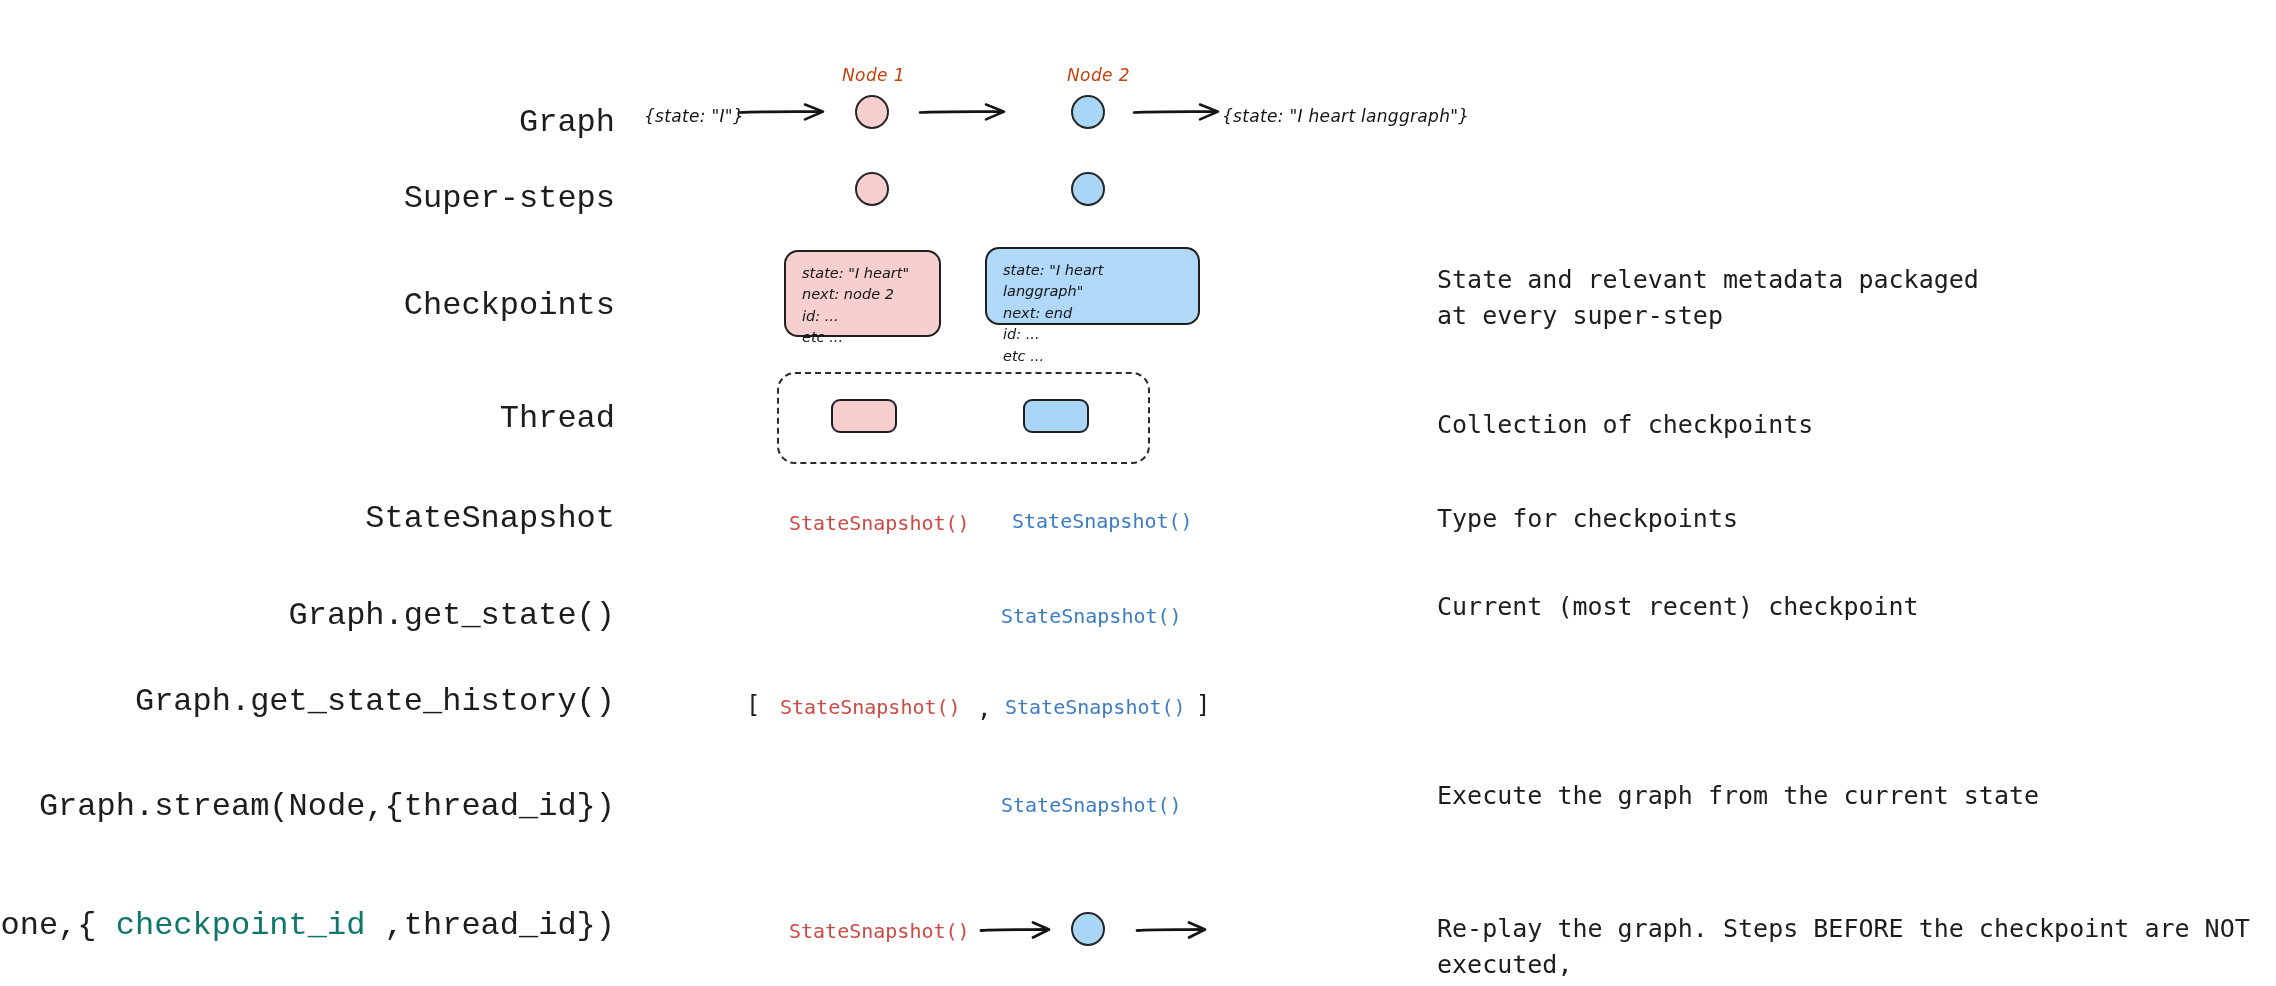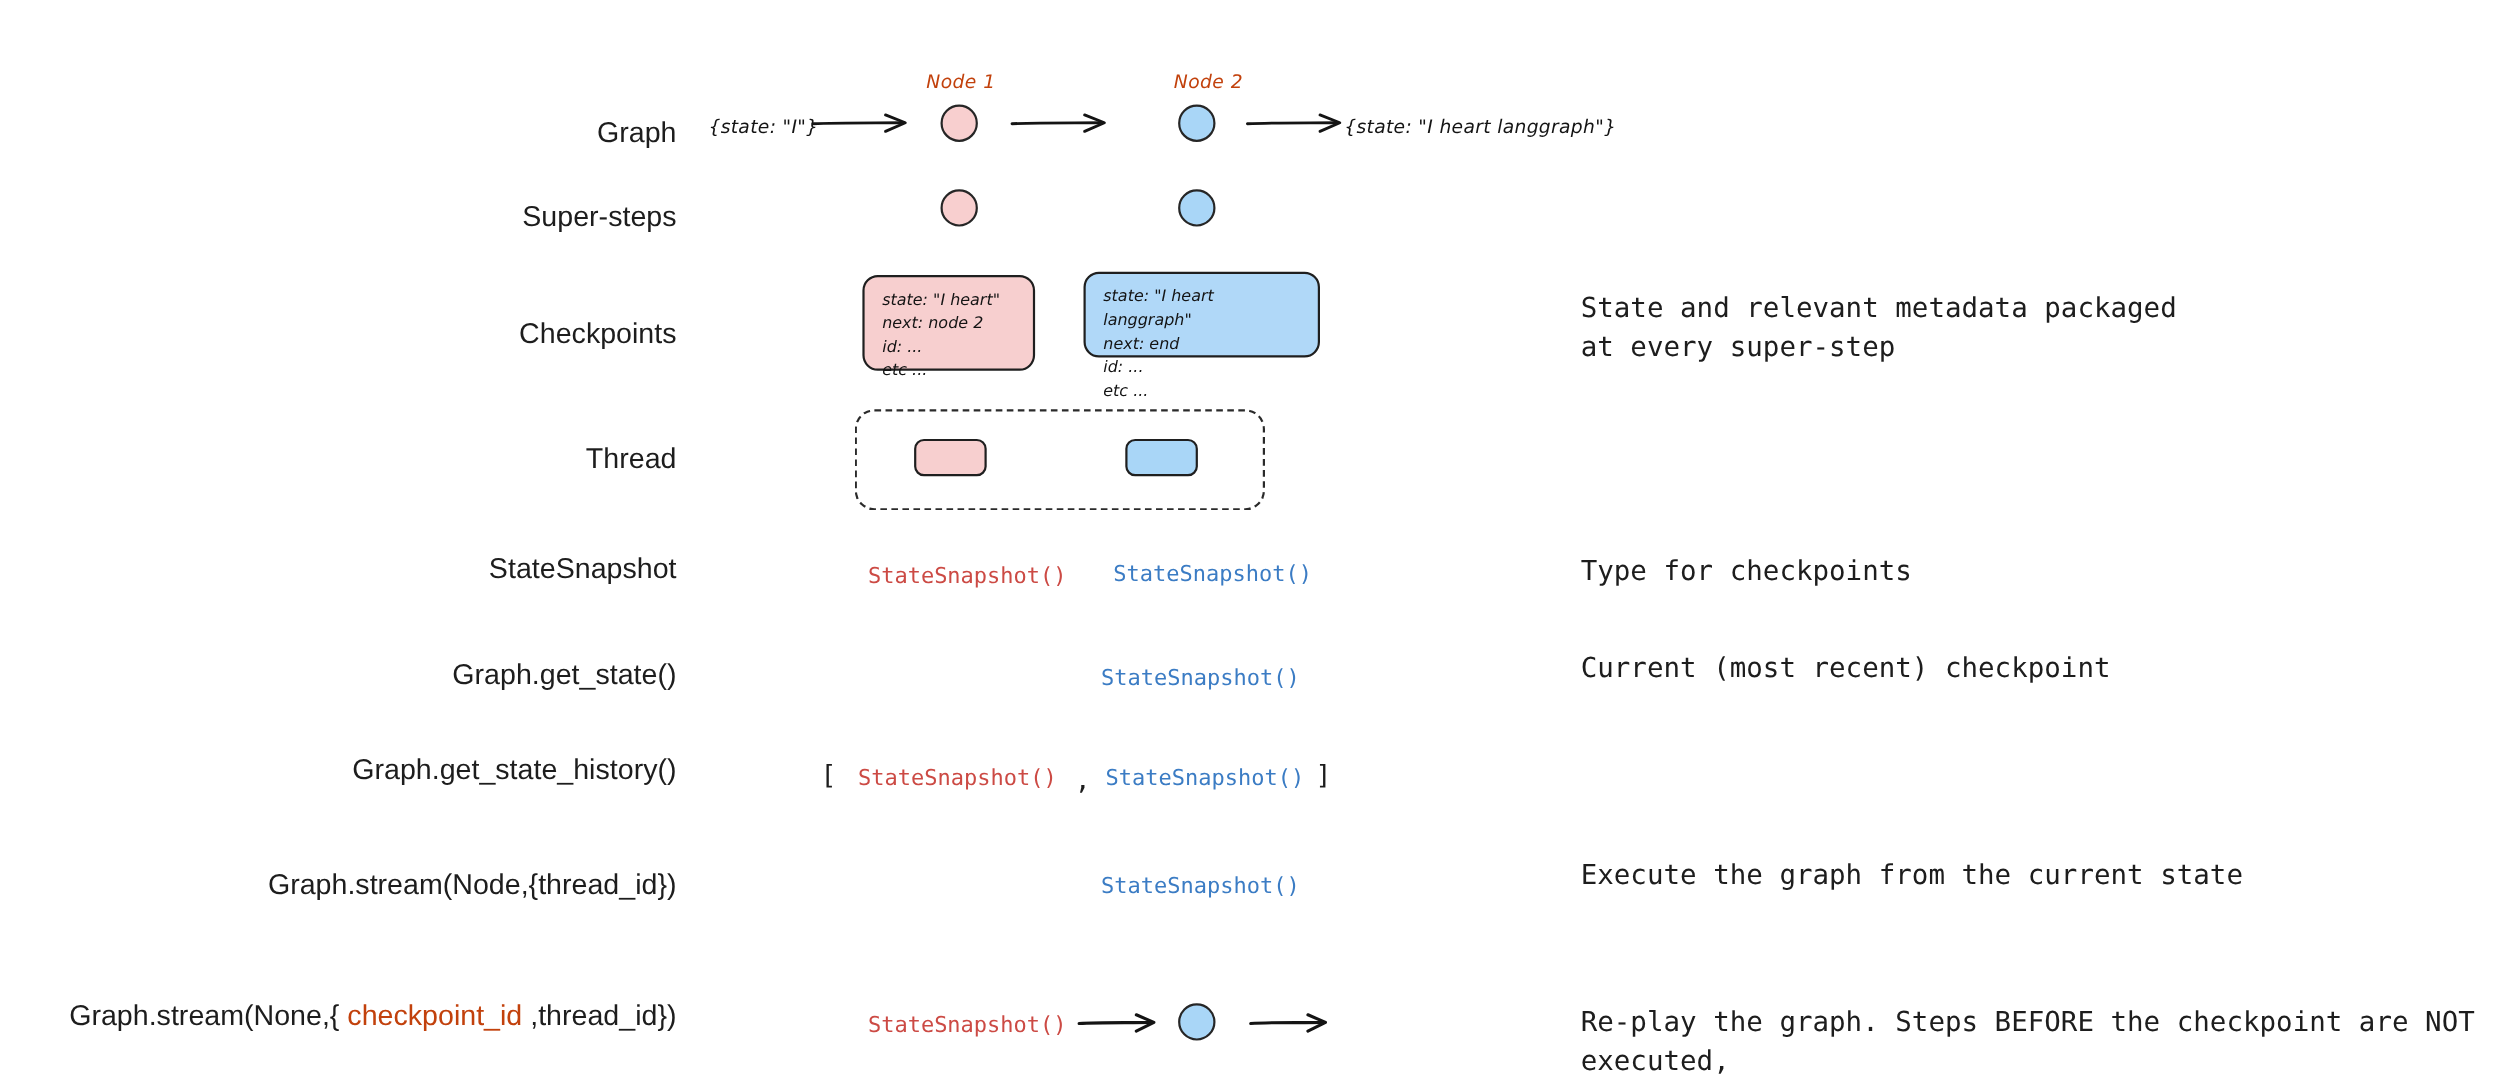--- a/index.html
+++ b/index.html
@@ -17,27 +17,27 @@
     height: 986px;
     background: #ffffff;
     overflow: hidden;
   }
 
   
   .row-label {
     position: absolute;
     right: 1661px;               
     white-space: pre;
-    font-family: Liberation Sans, sans-serif;
-    font-size: 26px;
+    font-family: Liberation Mono, monospace;
+    font-size: 32px;
     letter-spacing: 0px;
     color: #1d1d1d;
     line-height: 1;
   }
-  .row-label .accent { color: #c2410c; margin-top: 24px; }
+  .row-label .accent { color: #0f766e; margin-top: 24px; }
 
   
   .row-desc {
     position: absolute;
     left: 1437px;
     font-family: "DejaVu Sans Mono", monospace;
     font-size: 25px;
     line-height: 1.44;
     color: #1d1d1d;
     white-space: pre-line;
@@ -177,20 +177,21 @@
 next: end
 id: ...
 etc ...</div>
   <div class="row-desc" style="top:262px;">State and relevant metadata packaged
 at every super-step</div>
 
   <div class="row-label" style="top:403px;">Thread</div>
   <div class="thread-box" style="left:777px; top:372px; width:373px; height:92px;"></div>
   <div class="mini-card mini-pink" style="left:831px; top:399px; width:66px; height:34px;"></div>
   <div class="mini-card mini-blue" style="left:1023px; top:399px; width:66px; height:34px;"></div>
+  <div class="row-desc" style="top:407px;">Collection of checkpoints</div>
 
   <div class="row-label" style="top:503px;">StateSnapshot</div>
   <span class="snap snap-red" style="left:789px; top:513px;">StateSnapshot()</span>
   <span class="snap snap-blue" style="left:1012px; top:511px;">StateSnapshot()</span>
   <div class="row-desc" style="top:501px;">Type for checkpoints</div>
 
   <div class="row-label" style="top:600px;margin-left:33px;">Graph.get_state()</div>
   <span class="snap snap-blue" style="left:1001px; top:606px;">StateSnapshot()</span>
   <div class="row-desc" style="top:589px;">Current (most recent) checkpoint</div>
 

